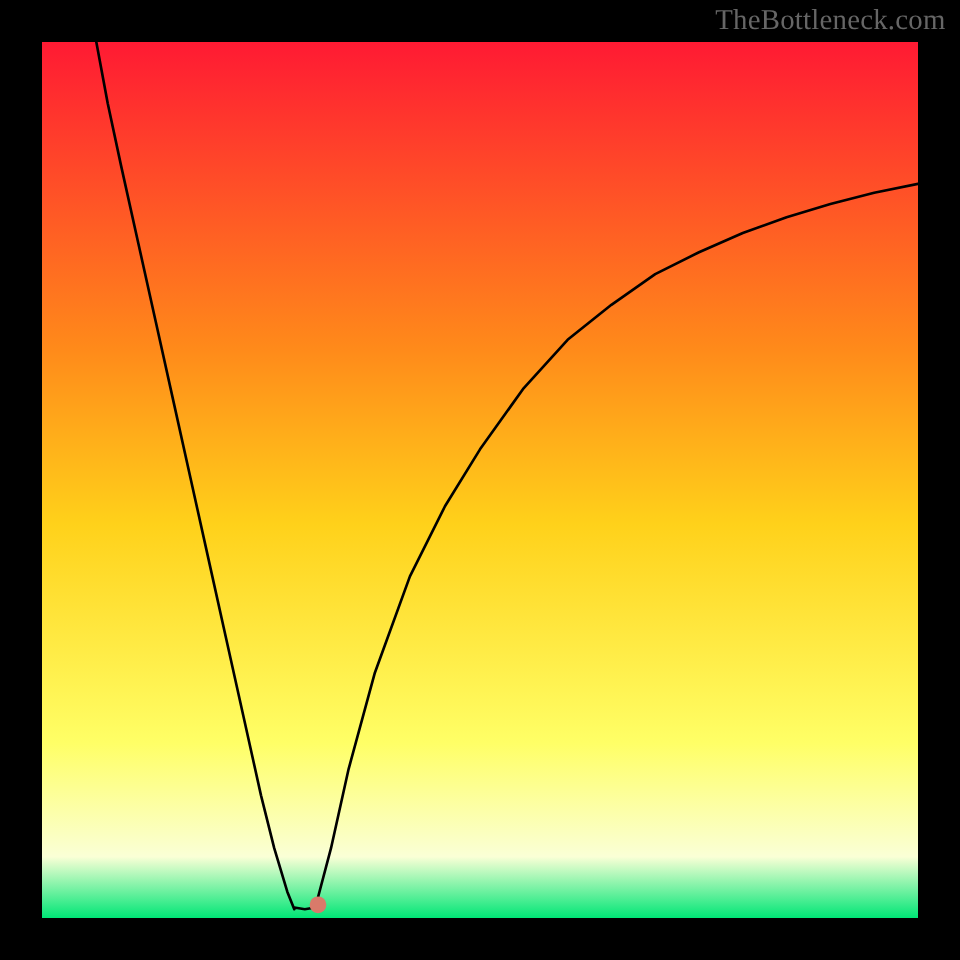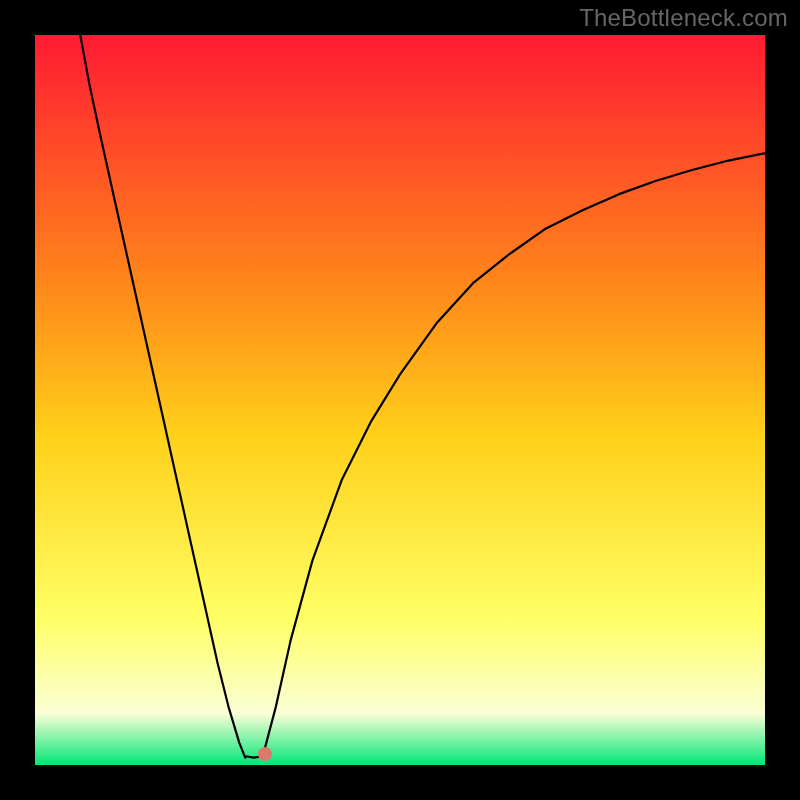--- a/index.html
+++ b/index.html
@@ -9,20 +9,21 @@
     height: 800px;
     background: #000;
     overflow: hidden;
     font-family: Arial, Helvetica, sans-serif;
   }
   .outer {
     position: relative;
     width: 800px;
     height: 800px;
     background: #000;
+    font-family: Liberation Serif, serif;
   }
   .watermark {
     position: absolute;
     top: 4px;
     right: 12px;
     color: #666666;
     font-size: 24px;
     font-weight: 500;
     letter-spacing: 0.2px;
     user-select: none;

